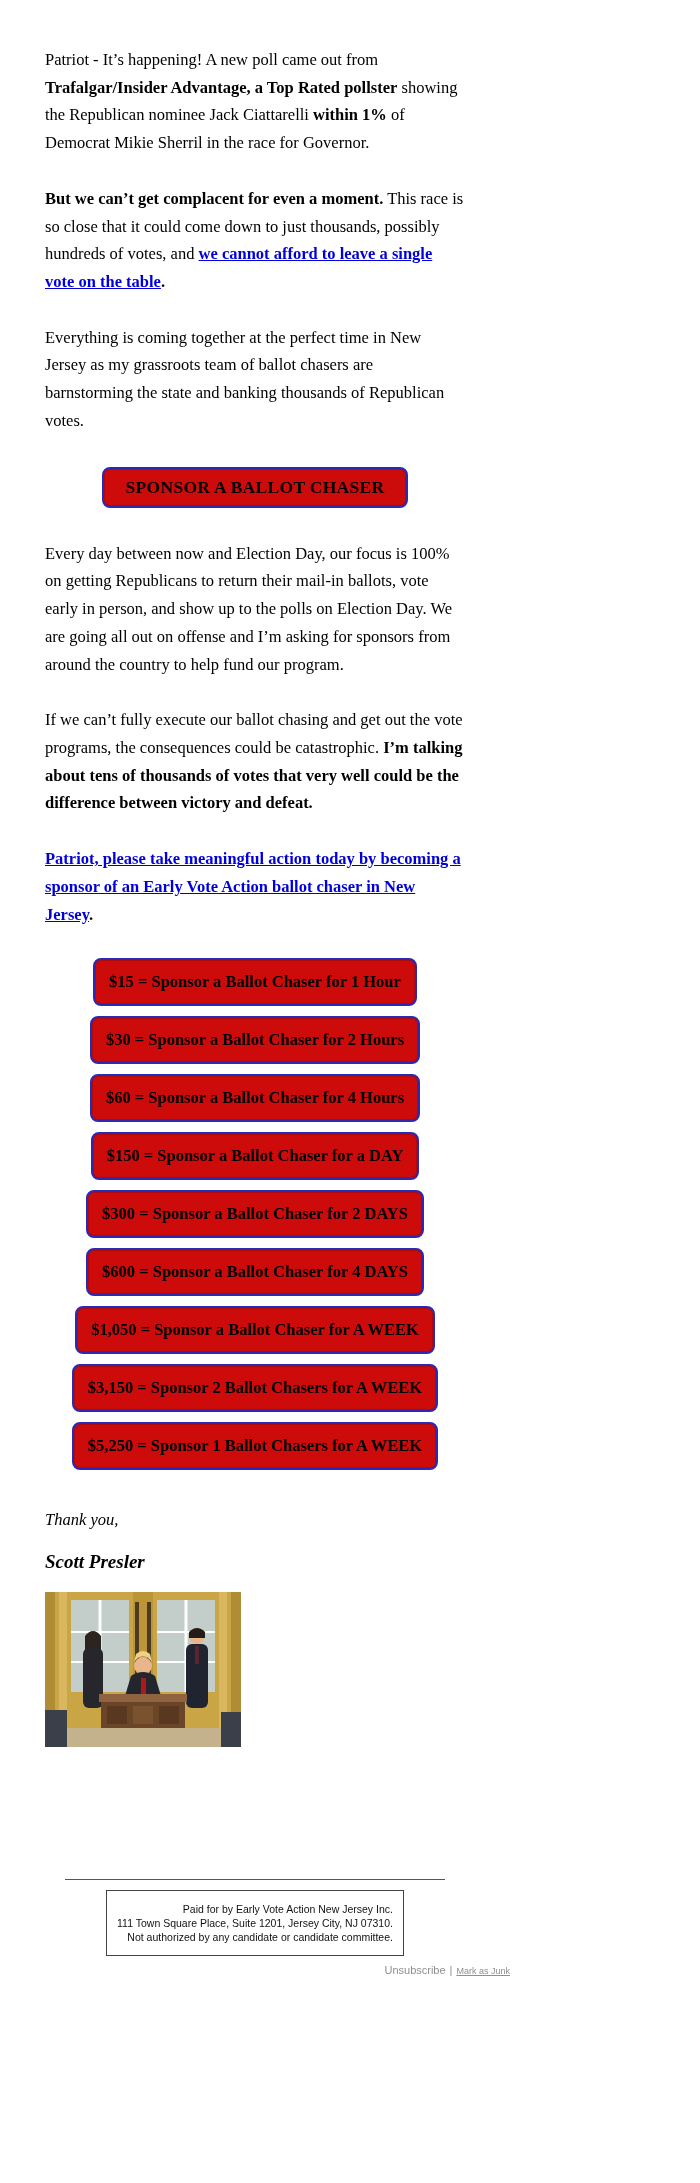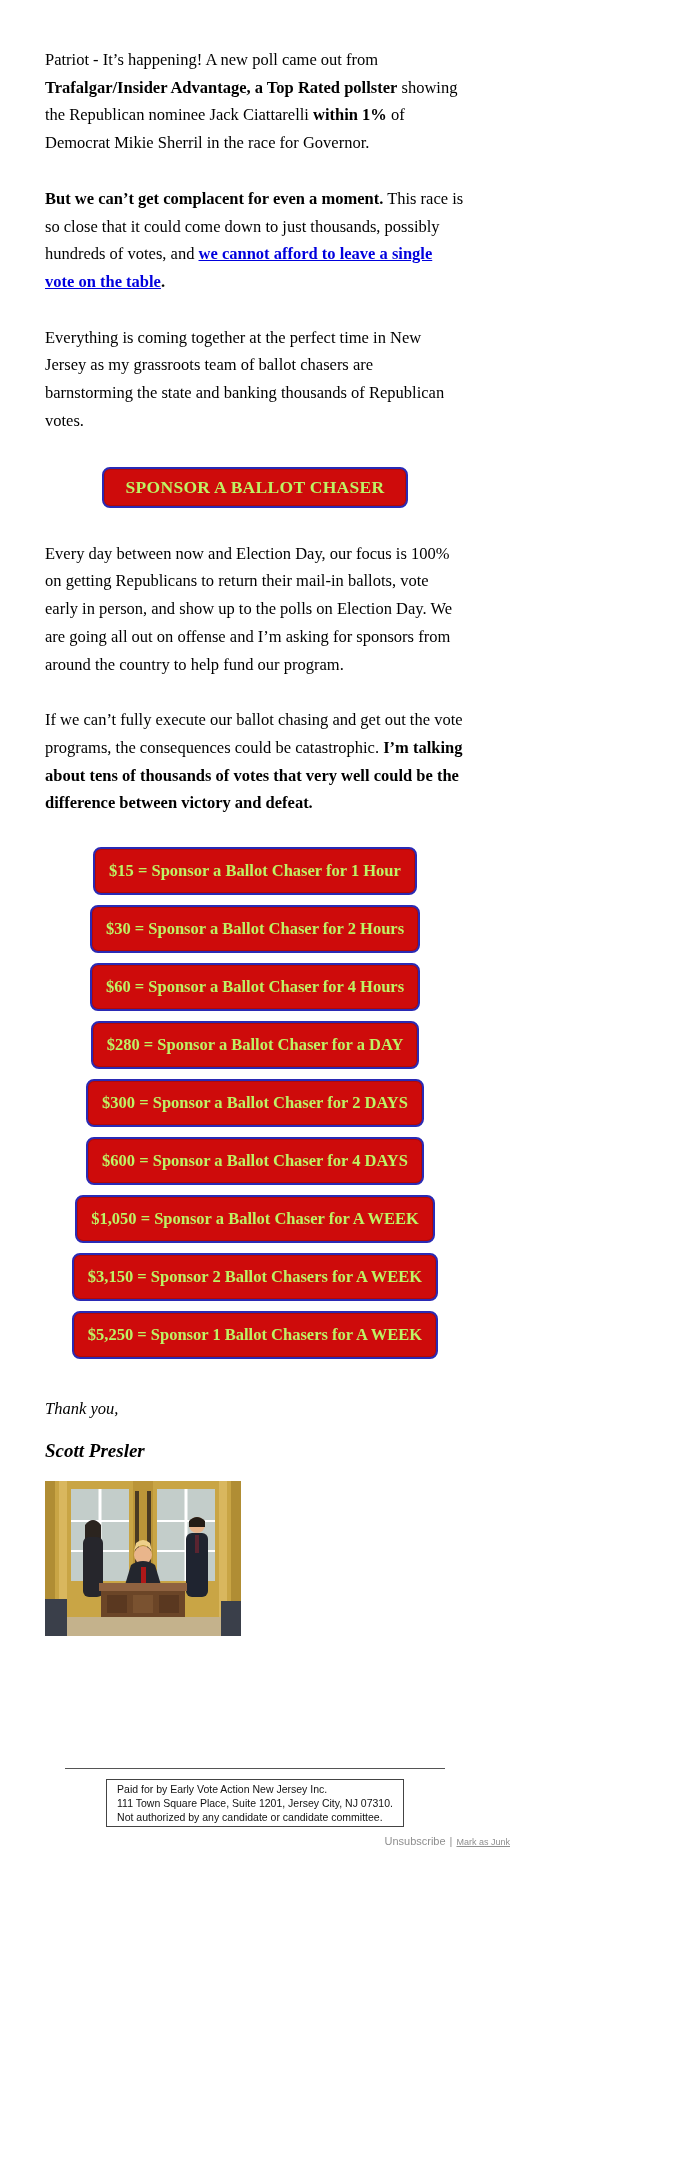--- a/index.html
+++ b/index.html
@@ -16,43 +16,43 @@
   }
   .page{width:510px;padding-top:36px;}
   .content{margin:10px 45px;width:420px;font-size:16.5px;line-height:1.68;}
   .content p{margin:0 0 28px 0;}
   .run-link{color:var(--link-blue);font-weight:bold;text-decoration:underline;cursor:pointer;}
   .b{font-weight:bold;}
   .cta-wrap{text-align:center;margin:32px 0 32px 0;}
   .red-btn{
     display:inline-block;
     background:var(--btn-red);
-    color:#bef264;
+    color:#000000;
     font-family:"Liberation Serif", serif;
     font-weight:bold;
     border:2px solid var(--btn-blue);
     border-radius:8px;
     cursor:pointer;
     box-shadow:inset 0 0 0 1px rgba(90,0,0,.25);
     white-space:nowrap;
   }
   .cta-btn{font-size:17.5px;padding:8px 22px;letter-spacing:.3px;}
   .donations{margin:30px 0 36px 0;}
   .donate-row{text-align:center;margin:0 0 10px 0;}
   .donate-btn{font-size:16.5px;padding:12px 14px;}
   .thanks{font-style:italic;margin:0 0 12px 0 !important;}
   .signature{font-weight:bold;font-size:19px;margin:0 0 14px 0;font-style:italic;}
   .photo{width:196px;height:155px;overflow:hidden;}
   .photo svg{display:block;}
   .divider{border:none;border-top:1px solid #555;width:380px;margin:132px auto 0 auto;}
   .disclaimer-box{
     width:max-content;margin:10px auto 0 auto;
-    border:1px solid #444;padding:2px 10px;
+    border:1px solid #444;padding:11px 10px;
     font-family:"Liberation Sans", sans-serif;
-    font-size:10.5px;line-height:1.35;text-align:left;color:#111;
+    font-size:10.5px;line-height:1.35;text-align:right;color:#111;
   }
   .unsub-row{
     text-align:right;margin-top:8px;
     font-family:"Liberation Sans", sans-serif;
     font-size:11px;color:#8f8f8f;
   }
   .unsub-row .junk{font-size:9px;text-decoration:underline;color:#8f8f8f;cursor:pointer;}
   .unsub-row .unsub{cursor:pointer;}
   .sep{margin:0 4px;}
 </style>
@@ -65,26 +65,27 @@
     <p><span>Patriot - It’s happening! A new poll came out from </span><span class="b">Trafalgar/Insider Advantage, a Top Rated pollster</span><span> showing the Republican nominee Jack Ciattarelli </span><span class="b">within 1%</span><span> of Democrat Mikie Sherril in the race for Governor.</span></p>
     <p><span class="b">But we can’t get complacent for even a moment.</span><span> This race is so close that it could come down to just thousands, possibly hundreds of votes, and </span><a class="run-link b">we cannot afford to leave a single vote on the table</a><span class="b">.</span></p>
     <p><span>Everything is coming together at the perfect time in New Jersey as my grassroots team of ballot chasers are barnstorming the state and banking thousands of Republican votes.</span></p>
 
     <div class="cta-wrap">
       <button class="red-btn cta-btn">SPONSOR A BALLOT CHASER</button>
     </div>
 
     <p><span>Every day between now and Election Day, our focus is 100% on getting Republicans to return their mail-in ballots, vote early in person, and show up to the polls on Election Day. We are going all out on offense and I’m asking for sponsors from around the country to help fund our program.</span></p>
     <p><span>If we can’t fully execute our ballot chasing and get out the vote programs, the consequences could be catastrophic. </span><span class="b">I’m talking about tens of thousands of votes that very well could be the difference between victory and defeat.</span></p>
+    <p><a class="run-link b">Patriot, please take meaningful action today by becoming a sponsor of an Early Vote Action ballot chaser in New Jersey</a><span class="b">.</span></p>
 
     <div class="donations">
         <div class="donate-row"><button class="red-btn donate-btn">$15 = Sponsor a Ballot Chaser for 1 Hour</button></div>
         <div class="donate-row"><button class="red-btn donate-btn">$30 = Sponsor a Ballot Chaser for 2 Hours</button></div>
         <div class="donate-row"><button class="red-btn donate-btn">$60 = Sponsor a Ballot Chaser for 4 Hours</button></div>
-        <div class="donate-row"><button class="red-btn donate-btn">$280 = Sponsor a Ballot Chaser for a DAY</button></div>
+        <div class="donate-row"><button class="red-btn donate-btn">$150 = Sponsor a Ballot Chaser for a DAY</button></div>
         <div class="donate-row"><button class="red-btn donate-btn">$300 = Sponsor a Ballot Chaser for 2 DAYS</button></div>
         <div class="donate-row"><button class="red-btn donate-btn">$600 = Sponsor a Ballot Chaser for 4 DAYS</button></div>
         <div class="donate-row"><button class="red-btn donate-btn">$1,050 = Sponsor a Ballot Chaser for A WEEK</button></div>
         <div class="donate-row"><button class="red-btn donate-btn">$3,150 = Sponsor 2 Ballot Chasers for A WEEK</button></div>
         <div class="donate-row"><button class="red-btn donate-btn">$5,250 = Sponsor 1 Ballot Chasers for A WEEK</button></div>
       </div>
 
     <p class="thanks">Thank you,</p>
     <div class="signature">Scott Presler</div>
 

